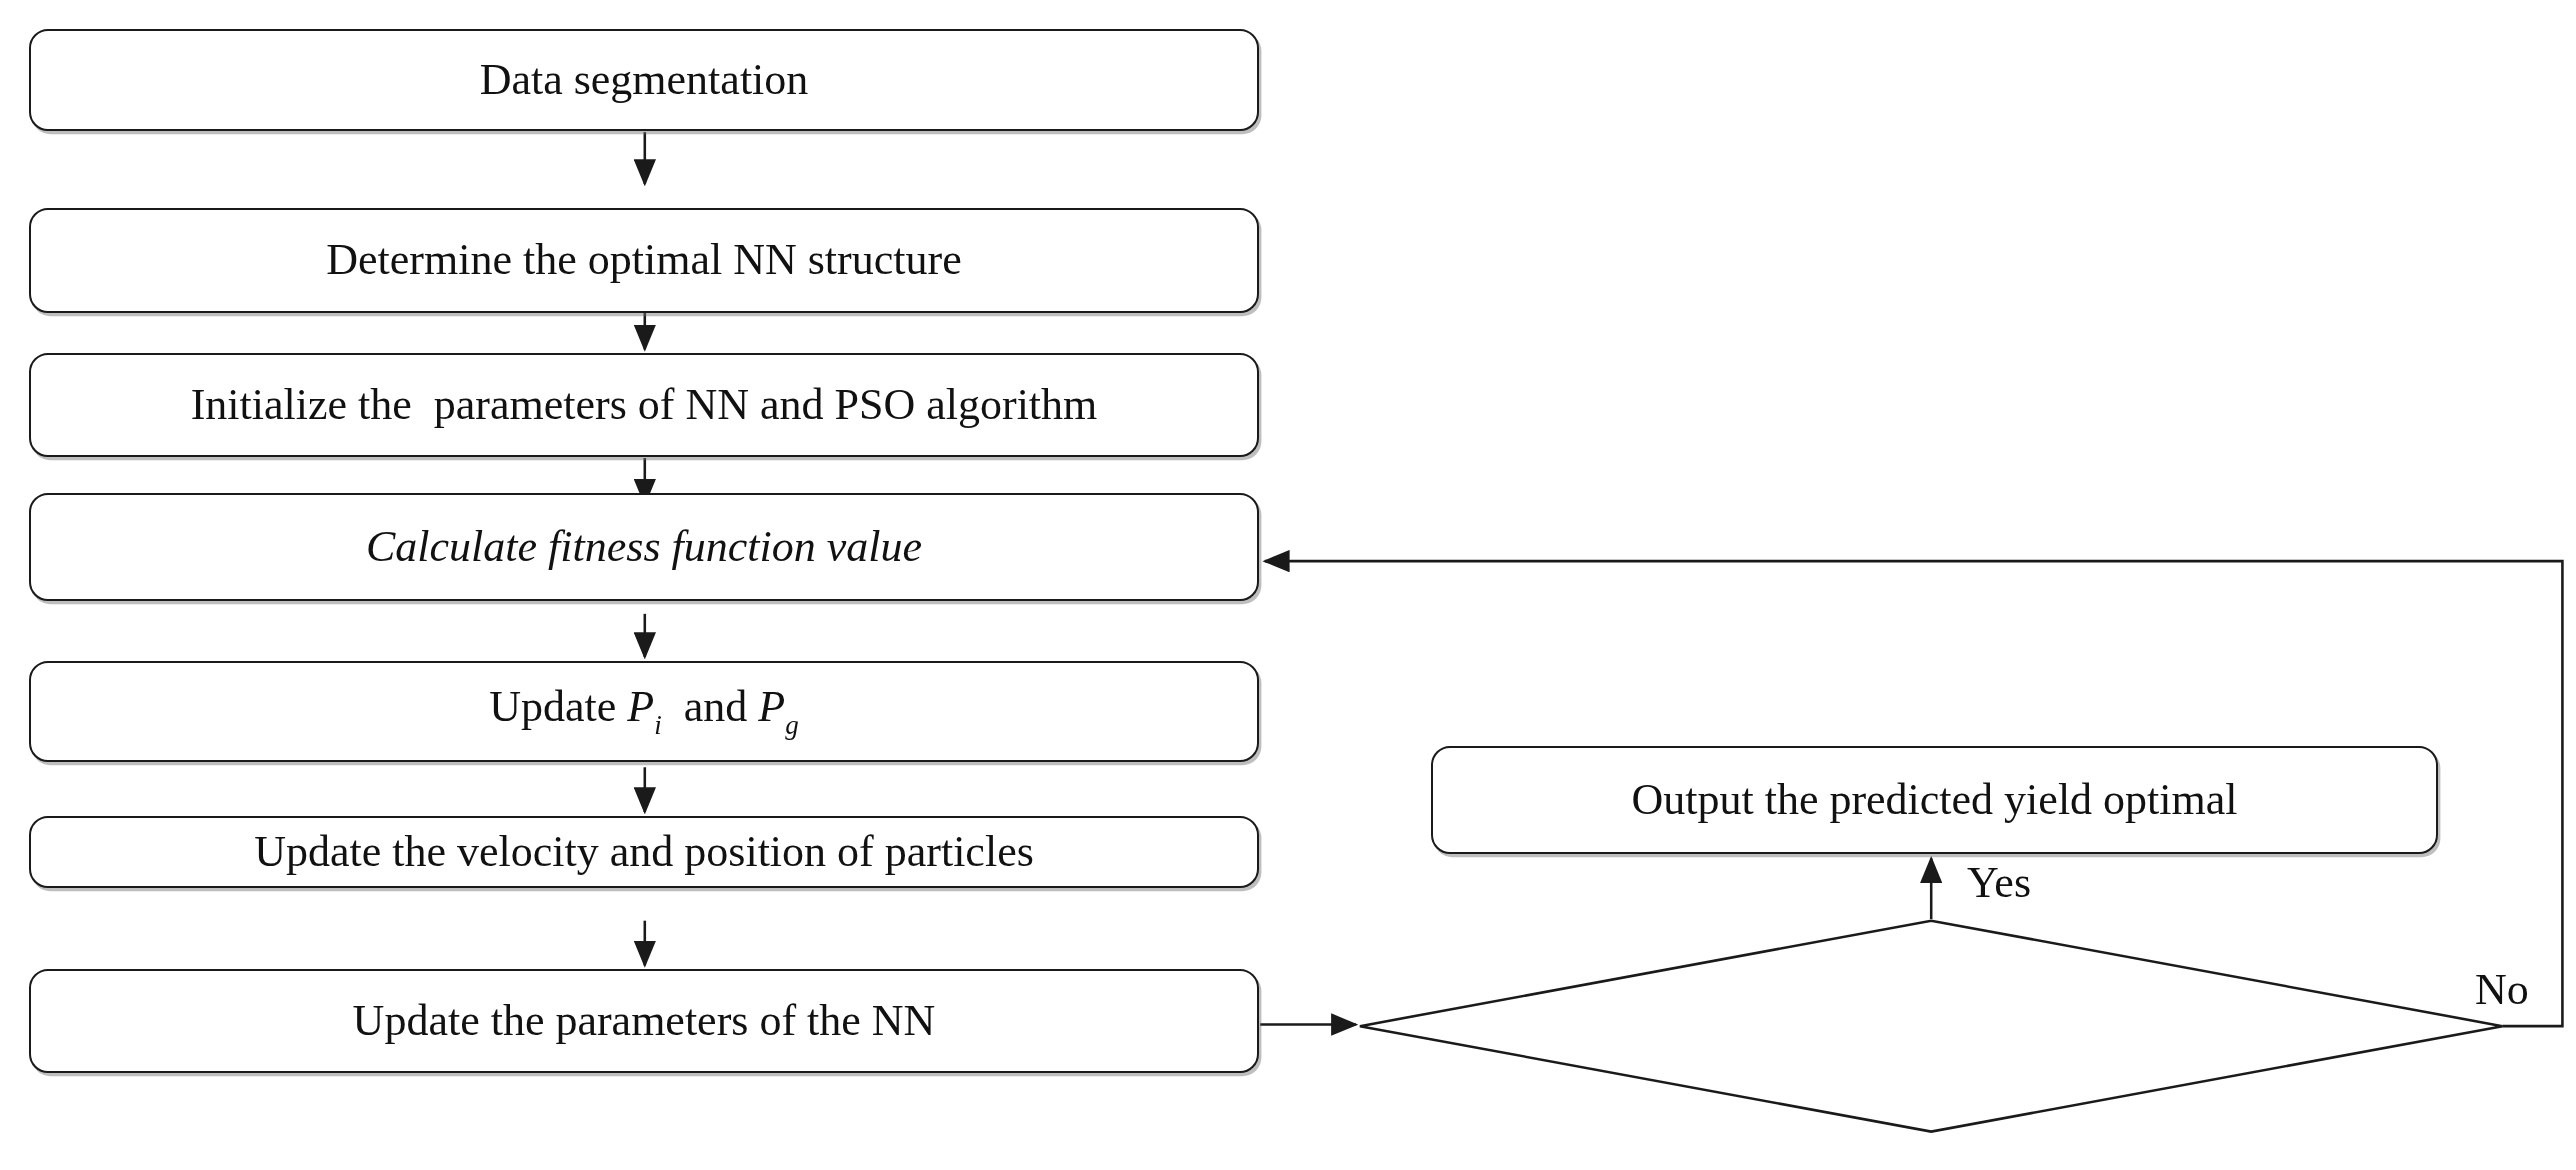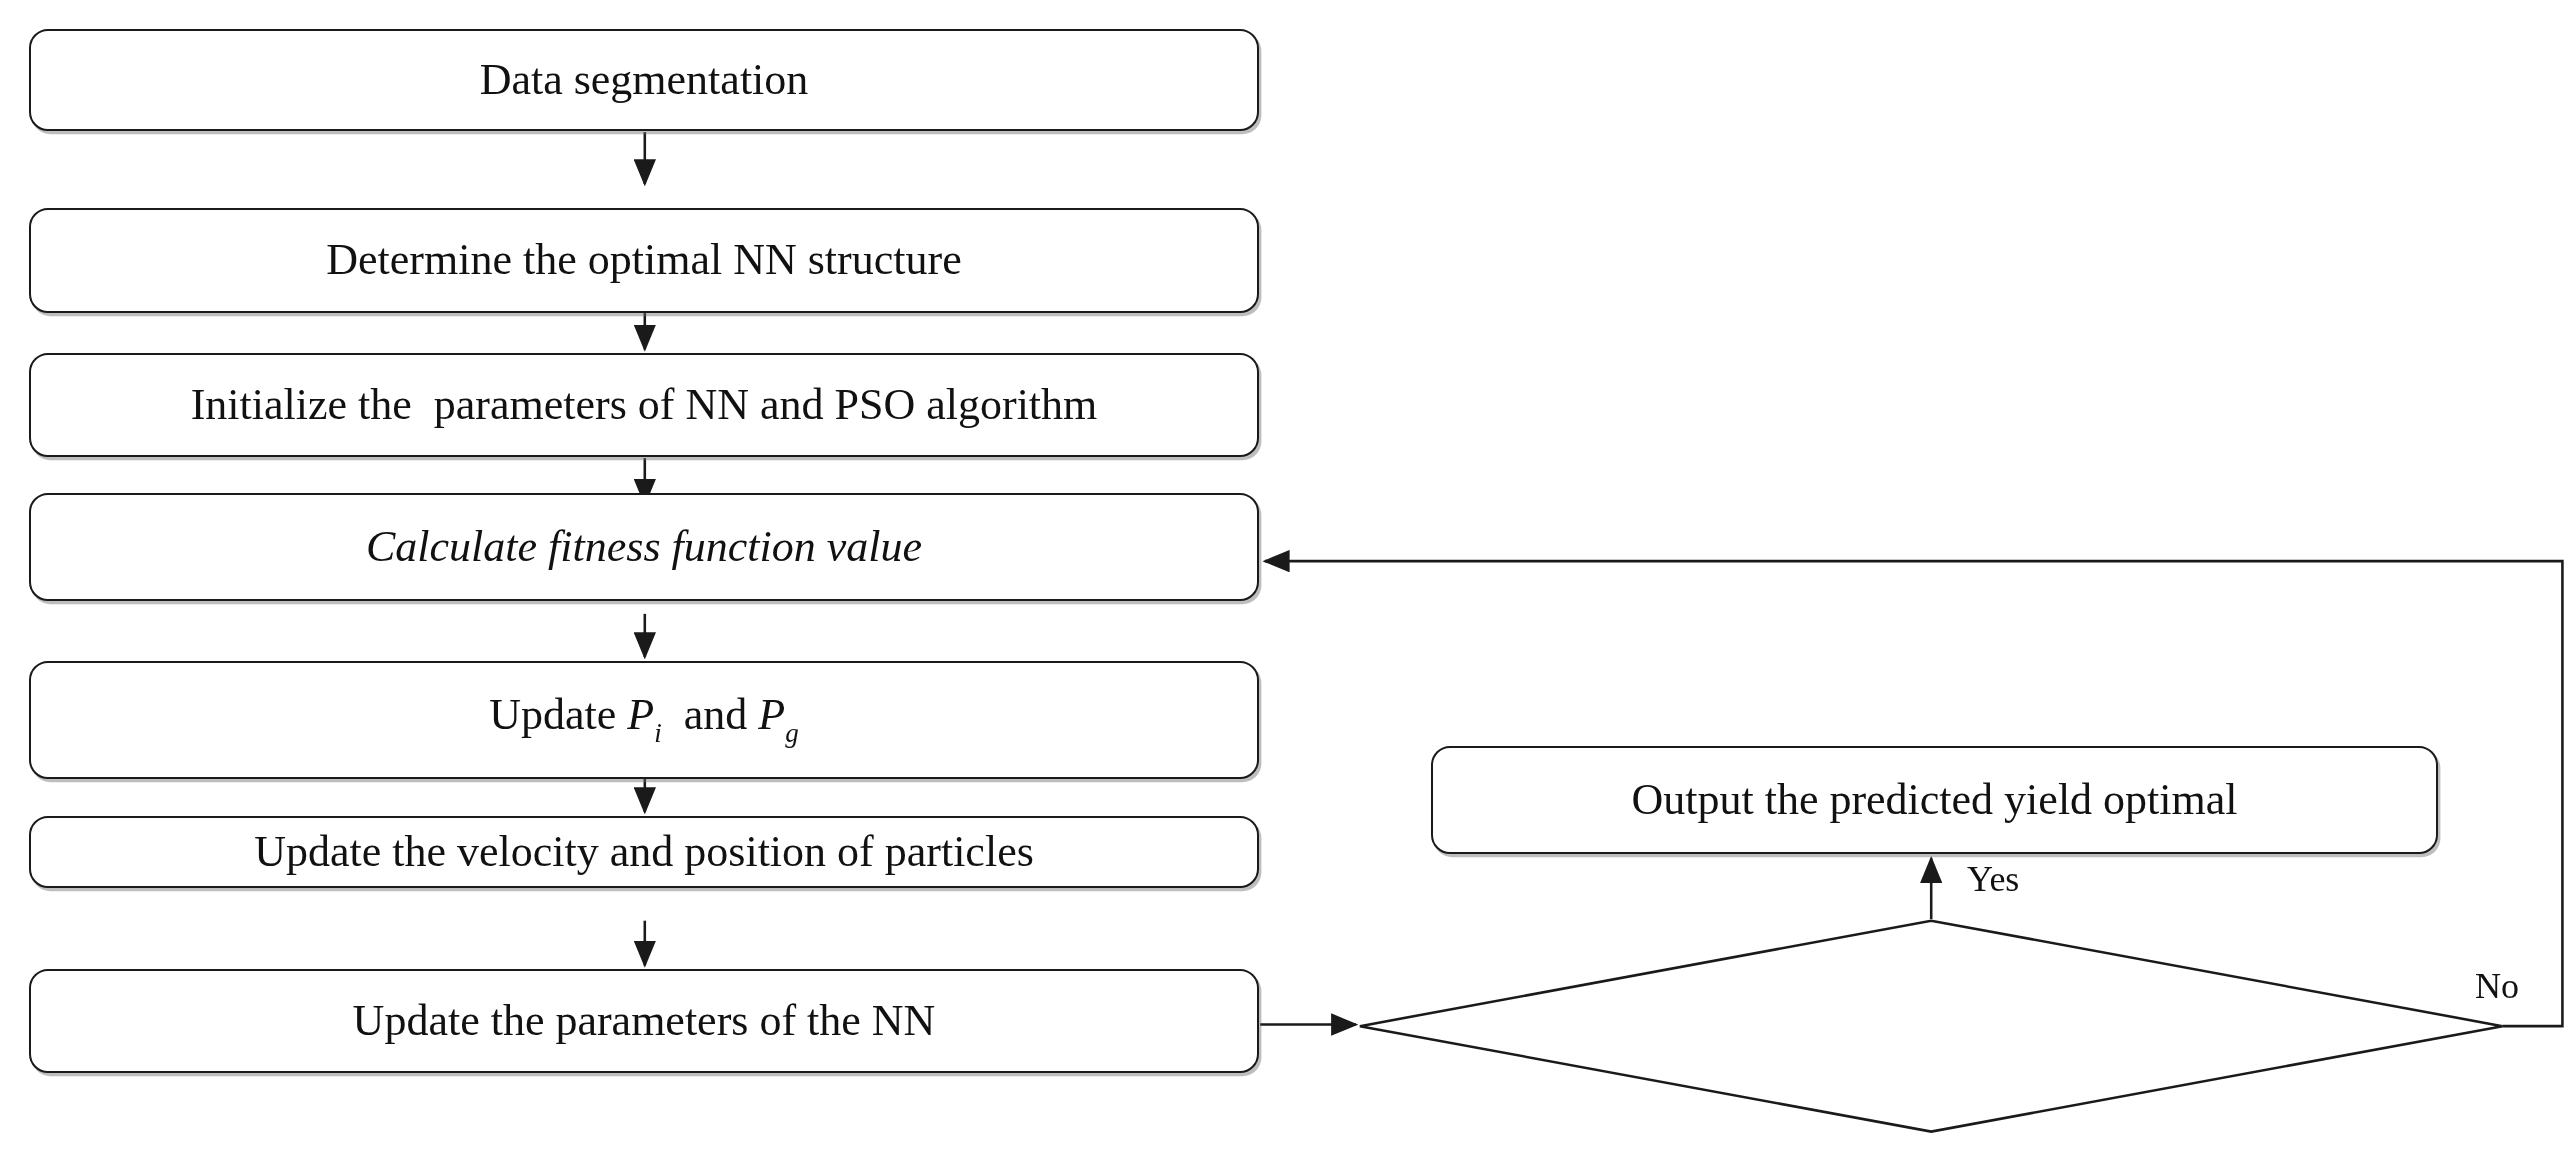--- a/index.html
+++ b/index.html
@@ -54,21 +54,21 @@
   .math-var {
     font-style: italic;
   }
   .math-sub {
     font-style: italic;
     font-size: 27px;
     vertical-align: -12.8px;
   }
   .floating-label {
     position: absolute;
-    font-size: 36px;
+    font-size: 44px;
     line-height: 1;
     white-space: nowrap;
   }
   #decision-label {
     position: absolute;
     left: 1572px;
     top: 957px;
     width: 719px;
     text-align: center;
     font-size: 44px;
@@ -113,21 +113,21 @@
   </div>
 
   <div class="node proc" style="top:353px;  height:104px;">
     <span>Initialize the  parameters of NN and PSO algorithm</span>
   </div>
 
   <div class="node proc" style="top:493px;  height:108px;font-style:italic;">
     <span>Calculate fitness function value</span>
   </div>
 
-  <div class="node proc" style="top:661px;  height:118px;">
+  <div class="node proc" style="top:661px;  height:101px;">
     <span><span>Update </span><span class="math-var">P</span><span class="math-sub">i</span><span>  and </span><span class="math-var">P</span><span class="math-sub">g</span></span>
   </div>
 
   <div class="node proc" style="top:816px; height:72px;text-align:center;">
     <span>Update the velocity and position of particles</span>
   </div>
 
   <div class="node proc" style="top:969px; height:104px;">
     <span>Update the parameters of the NN</span>
   </div>

